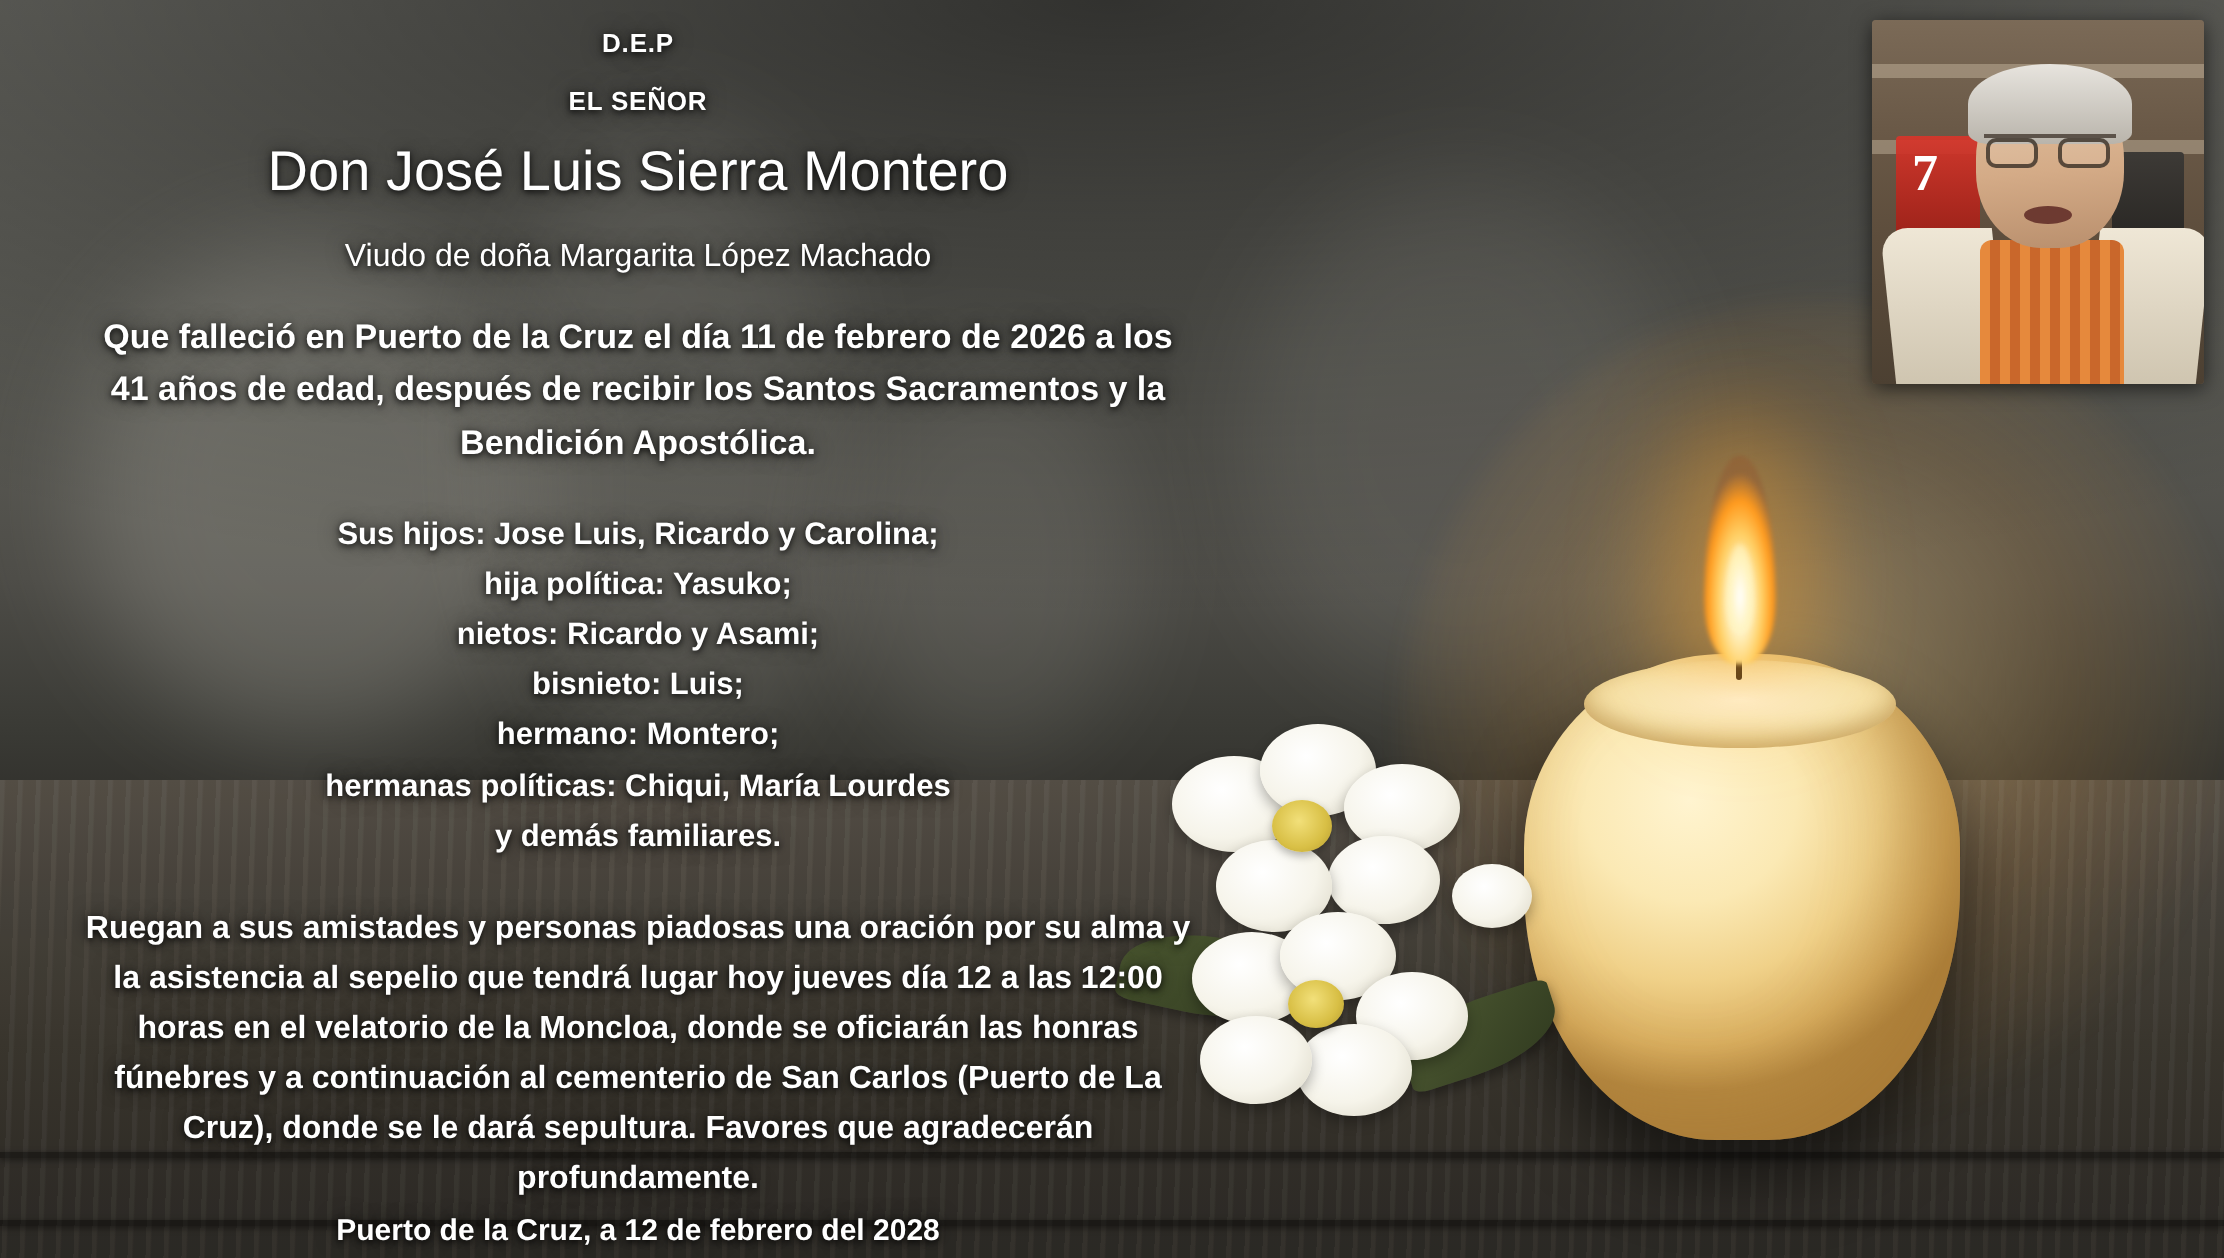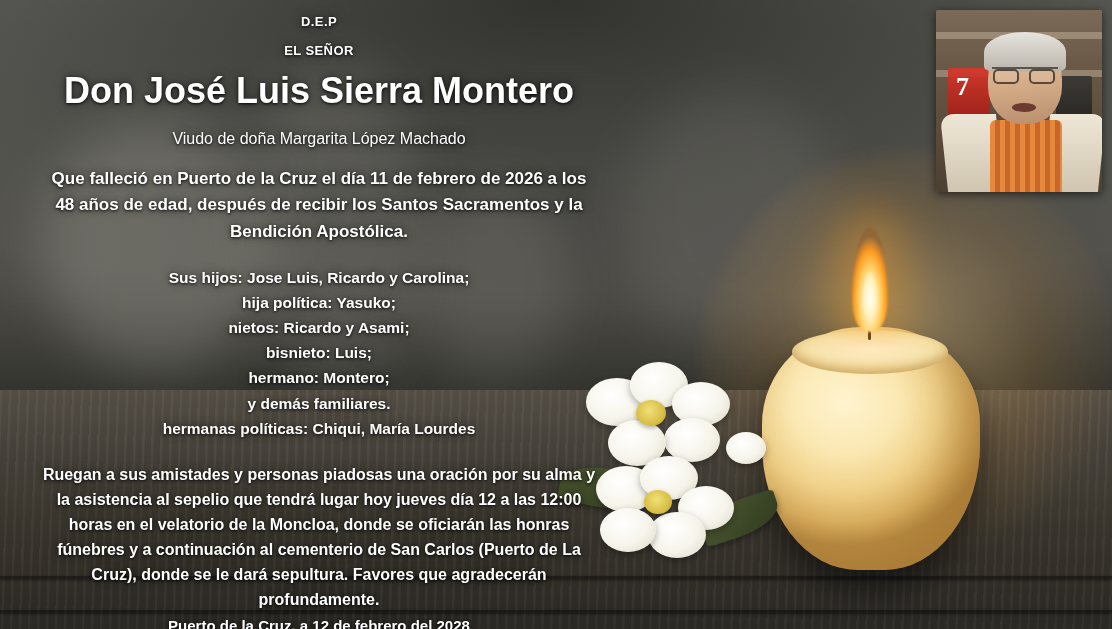--- a/index.html
+++ b/index.html
@@ -255,21 +255,21 @@
     left: 0;
     top: 0;
     width: 620px;
     padding: 14px 10px 0 28px;
     text-align: center;
     color: #ffffff;
     text-shadow: 0 1px 3px rgba(0,0,0,0.85), 0 0 10px rgba(0,0,0,0.55);
   }
   .l-dep      { font-size: 13px; font-weight: bold; letter-spacing: .4px; margin-bottom: 14px; }
   .l-senor    { font-size: 13px; font-weight: bold; letter-spacing: .4px; margin-bottom: 12px; }
-  .l-name     { font-size: 36px; font-weight: bold; margin-bottom: 18px; }
+  .l-name     { font-size: 28px; font-weight: normal; margin-bottom: 18px; }
   .l-widow    { font-size: 16px; font-weight: normal; margin-bottom: 18px; }
   .l-death    { font-size: 17px; font-weight: bold; line-height: 1.55; margin: 0 14px 20px 14px; }
   .l-family   { font-size: 15.5px; font-weight: bold; line-height: 1.62; margin-bottom: 22px; }
   .l-plea     { font-size: 16px; font-weight: bold; line-height: 1.56; margin: 0 8px 2px 8px; }
   .l-place    { font-size: 15px; font-weight: bold; margin-top: 4px; }
 </style>
 </head>
 <body>
 
 <div id="card">
@@ -327,27 +327,27 @@
       <div class="p-lens r"></div>
     </div>
     <div class="p-mouth"></div>
   </div>
 
   <div class="text-layer">
     <div class="l-dep">D.E.P</div>
     <div class="l-senor">EL SEÑOR</div>
     <div class="l-name">Don José Luis Sierra Montero</div>
     <div class="l-widow">Viudo de doña Margarita López Machado</div>
-    <div class="l-death">Que falleció en Puerto de la Cruz el día 11 de febrero de 2026 a los 48 años de edad, después de recibir los Santos Sacramentos y la Bendición Apostólica.</div>
+    <div class="l-death">Que falleció en Puerto de la Cruz el día 11 de febrero de 2026 a los 41 años de edad, después de recibir los Santos Sacramentos y la Bendición Apostólica.</div>
     <div class="l-family">
         <div>Sus hijos: Jose Luis, Ricardo y Carolina;</div>
         <div>hija política: Yasuko;</div>
         <div>nietos: Ricardo y Asami;</div>
         <div>bisnieto: Luis;</div>
         <div>hermano: Montero;</div>
+        <div>hermanas políticas: Chiqui, María Lourdes</div>
         <div>y demás familiares.</div>
-        <div>hermanas políticas: Chiqui, María Lourdes</div>
       </div>
     <div class="l-plea">Ruegan a sus amistades y personas piadosas una oración por su alma y la asistencia al sepelio que tendrá lugar hoy jueves día 12 a las 12:00 horas en el velatorio de la Moncloa, donde se oficiarán las honras fúnebres y a continuación al cementerio de San Carlos (Puerto de La Cruz), donde se le dará sepultura. Favores que agradecerán profundamente.</div>
     <div class="l-place">Puerto de la Cruz, a 12 de febrero del 2028</div>
   </div>
 
 </div>
 
 </body></html>

